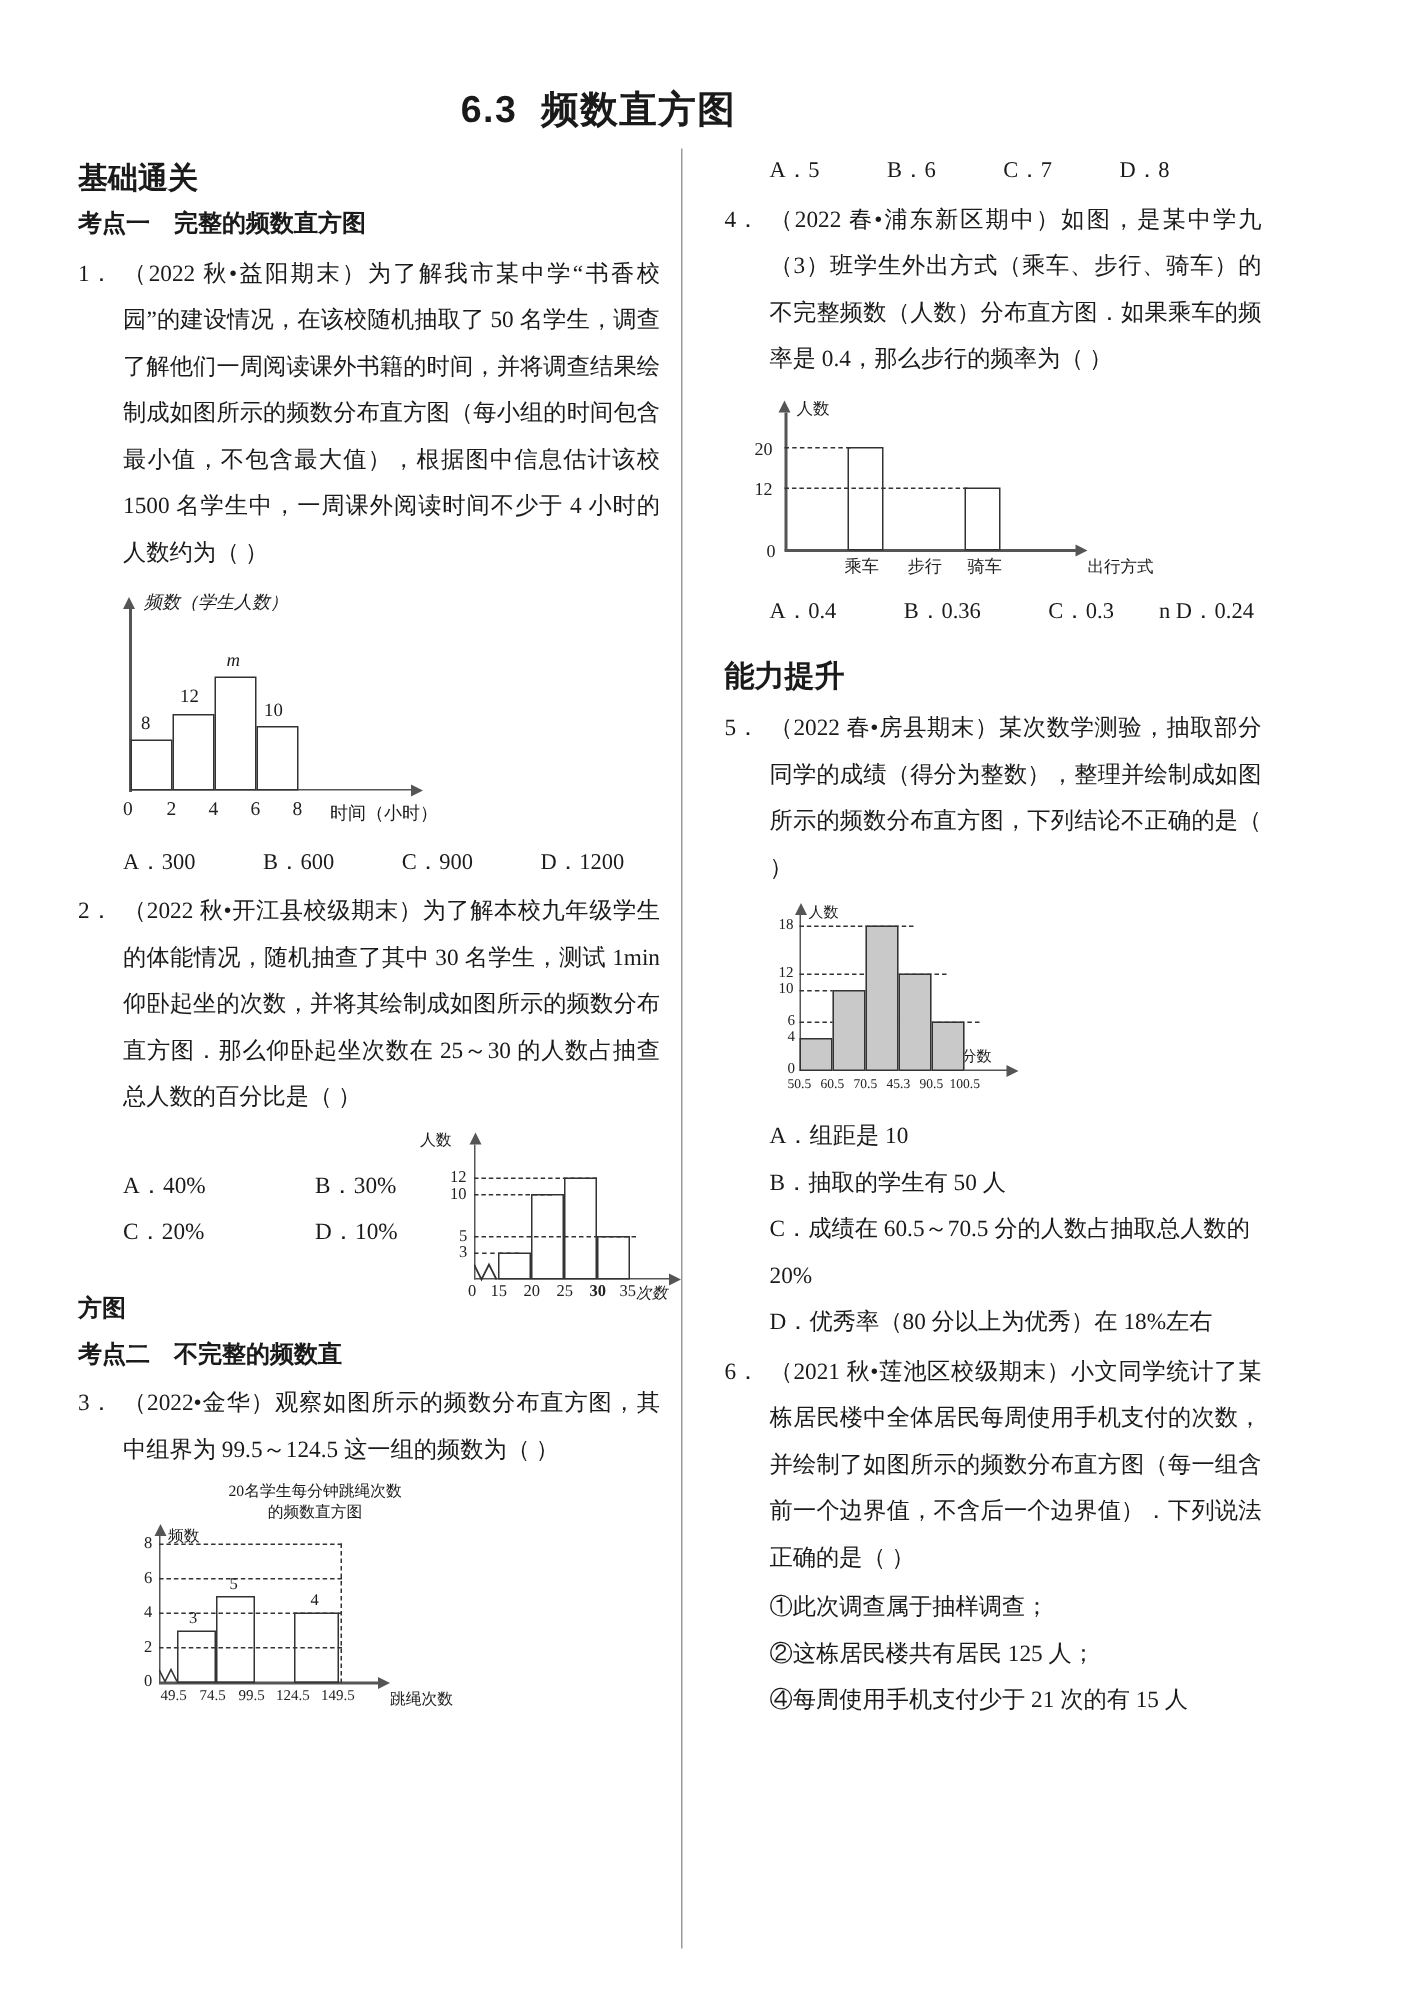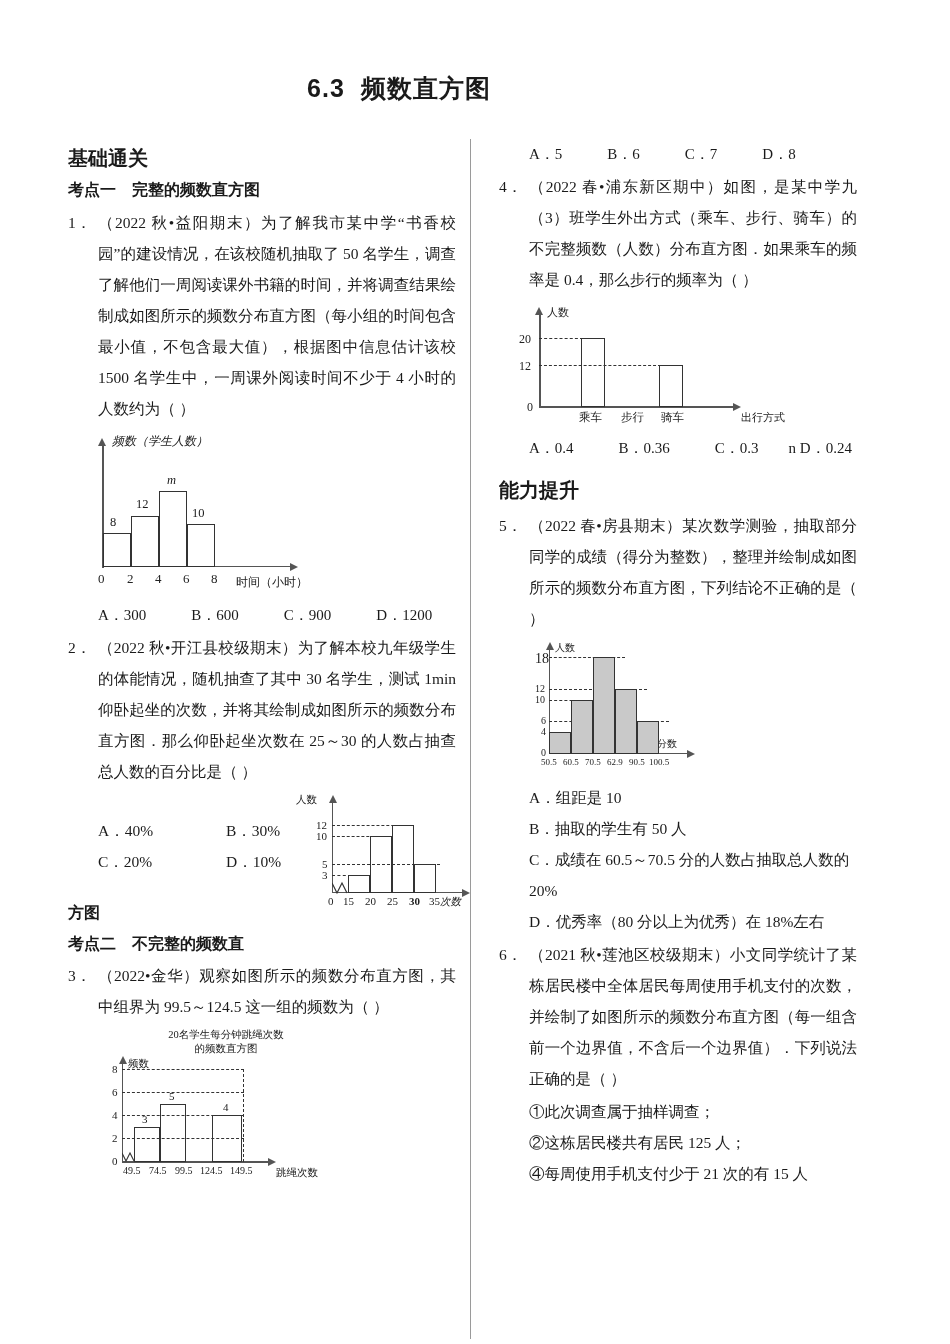--- a/index.html
+++ b/index.html
@@ -13,40 +13,39 @@
     font-family: "Liberation Serif", "DejaVu Serif", serif;
     color: #1a1a1a;
     position: relative;
     overflow: hidden;
   }
   .page {
     position: relative;
     width: 798px;
     height: 1344px;
     box-sizing: border-box;
-    padding: 16px;
+    padding: 0;
   }
   .doc-title {
     text-align: center;
     font-family: "Liberation Sans", "DejaVu Sans", sans-serif;
     font-weight: bold;
     font-size: 25px;
     letter-spacing: 1px;
     margin: 0;
     padding-top: 56px;
     padding-bottom: 10px;
   }
   .doc-title .num { margin-right: 16px; }
 
   .columns {
     display: flex;
     align-items: flex-start;
     padding: 0 28px 0 52px;
     box-sizing: border-box;
-    margin-top: 24px;
   }
   .col {
     width: 412px;
     box-sizing: border-box;
   }
   .col-left { padding-right: 14px; }
   .col-right { padding-left: 28px; border-left: 1.5px solid #9a9a9a; min-height: 1200px; }
 
   .section-head {
     font-family: "Liberation Sans", "DejaVu Sans", sans-serif;
@@ -363,32 +362,32 @@
         <div class="dashed" style="left:32px;top:83px;width:120px;"></div>
         <div class="dashed" style="left:32px;top:62px;width:44px;"></div>
         <div class="dashed" style="left:32px;top:51px;width:98px;"></div>
         <div class="dashed" style="left:32px;top:19px;width:76px;"></div>
 
         <div class="tick-lbl" style="left:24px;top:109px;font-size:10px;">0</div>
         <div class="tick-lbl" style="left:24px;top:88px;font-size:10px;">4</div>
         <div class="tick-lbl" style="left:24px;top:77px;font-size:10px;">6</div>
         <div class="tick-lbl" style="left:18px;top:56px;font-size:10px;">10</div>
         <div class="tick-lbl" style="left:18px;top:45px;font-size:10px;">12</div>
-        <div class="tick-lbl" style="left:18px;top:13px;font-size:14px;">18</div>
+        <div class="tick-lbl" style="left:18px;top:13px;font-size:10px;">18</div>
 
         <div class="bar filled" style="left:32px;top:94px;width:22px;height:22px;"></div>
         <div class="bar filled" style="left:54px;top:62px;width:22px;height:54px;"></div>
         <div class="bar filled" style="left:76px;top:19px;width:22px;height:97px;"></div>
         <div class="bar filled" style="left:98px;top:51px;width:22px;height:65px;"></div>
         <div class="bar filled" style="left:120px;top:83px;width:22px;height:33px;"></div>
 
         <div class="tick-lbl" style="left:24px;top:119px;font-size:9px;">50.5</div>
         <div class="tick-lbl" style="left:46px;top:119px;font-size:9px;">60.5</div>
         <div class="tick-lbl" style="left:68px;top:119px;font-size:9px;">70.5</div>
-        <div class="tick-lbl" style="left:90px;top:119px;font-size:9px;">62.9</div>
+        <div class="tick-lbl" style="left:90px;top:119px;font-size:9px;">45.3</div>
         <div class="tick-lbl" style="left:112px;top:119px;font-size:9px;">90.5</div>
         <div class="tick-lbl" style="left:132px;top:119px;font-size:9px;">100.5</div>
       </div>
 
       <div class="opts-blk">
         <div class="opt-line">A．组距是 10</div>
         <div class="opt-line">B．抽取的学生有 50 人</div>
         <div class="opt-line">C．成绩在 60.5～70.5 分的人数占抽取总人数的 20%</div>
         <div class="opt-line">D．优秀率（80 分以上为优秀）在 18%左右</div>
       </div>

